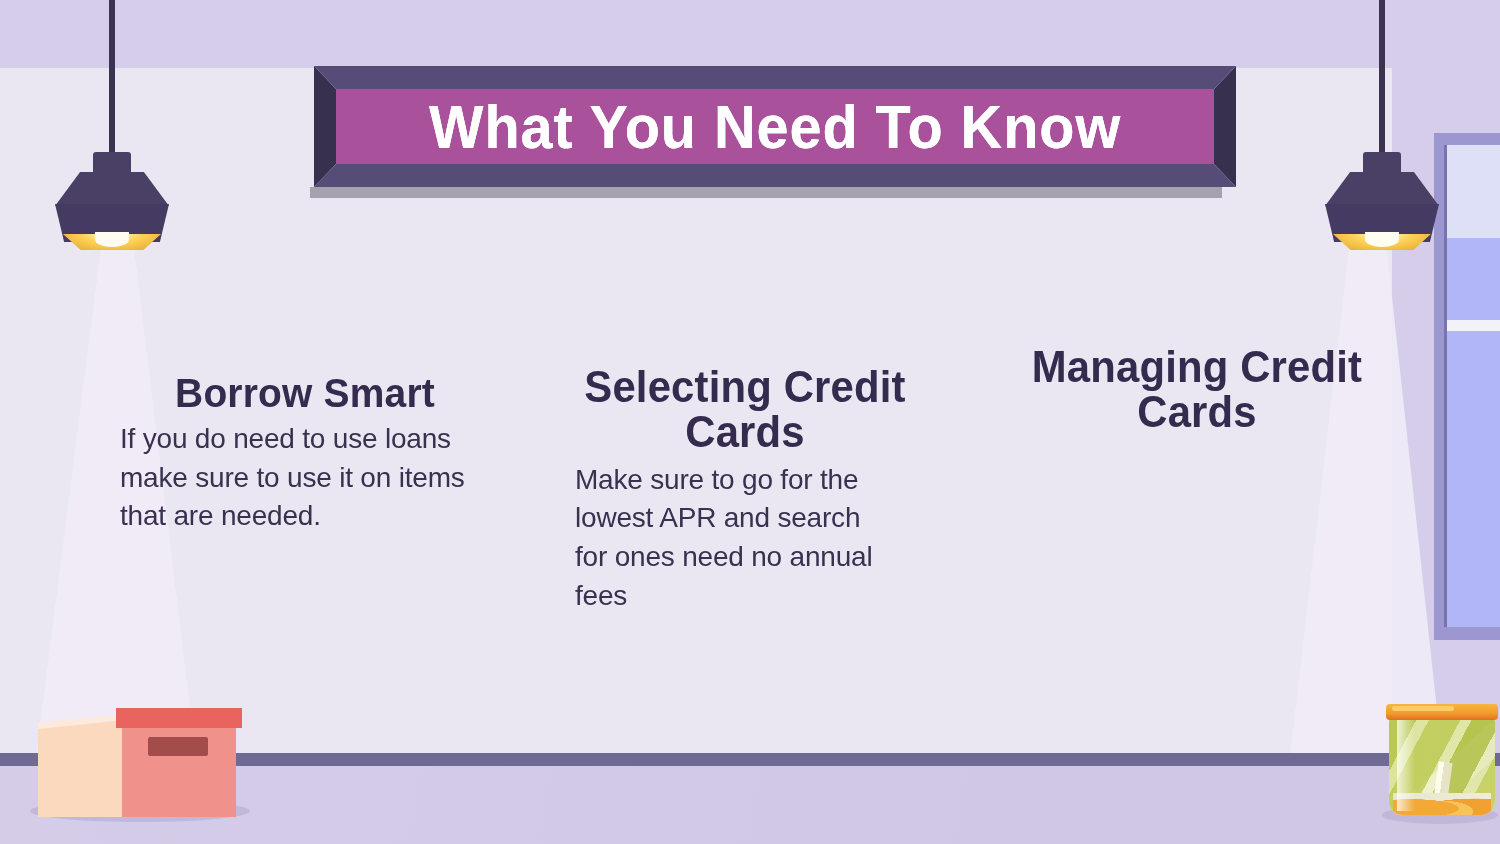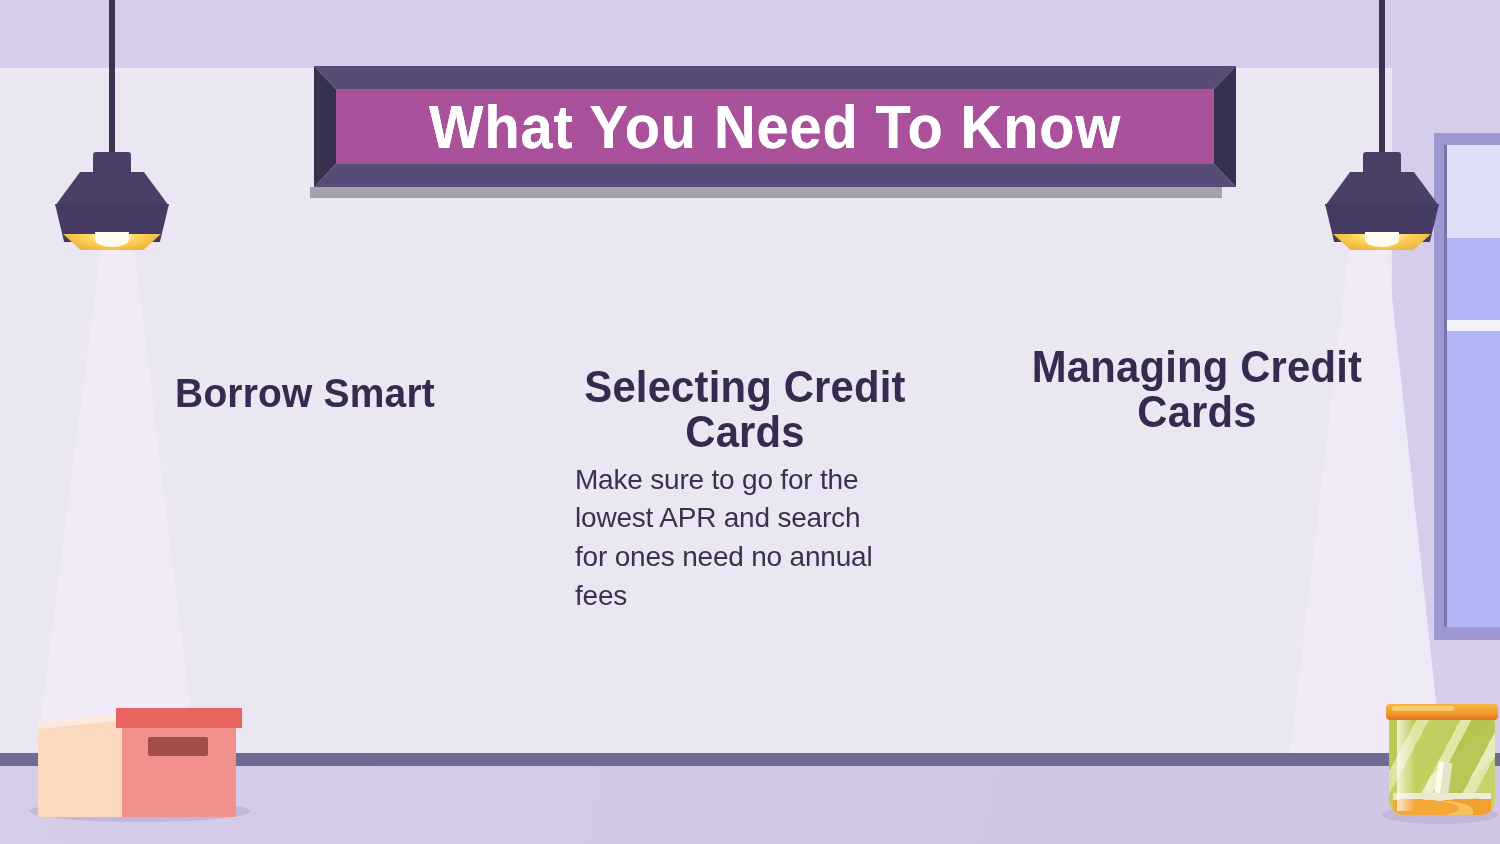--- a/index.html
+++ b/index.html
@@ -412,20 +412,21 @@
     <div class="frame-right"></div>
     <div class="banner-face">
       <div class="banner-title">What You Need To Know</div>
     </div>
   </div>
 
   <div class="columns">
 
     <div class="col" id="col-1">
       <h2 class="col-heading">Borrow Smart</h2>
+      <p class="col-body">If you do need to use loans make sure to use it on items that are needed.</p>
     </div>
 
     <div class="col" id="col-2">
       <h2 class="col-heading">Selecting Credit Cards</h2>
       <p class="col-body">Make sure to go for the lowest APR and search for ones need no annual fees</p>
     </div>
 
     <div class="col" id="col-3">
       <h2 class="col-heading">Managing Credit Cards</h2>
     </div>

